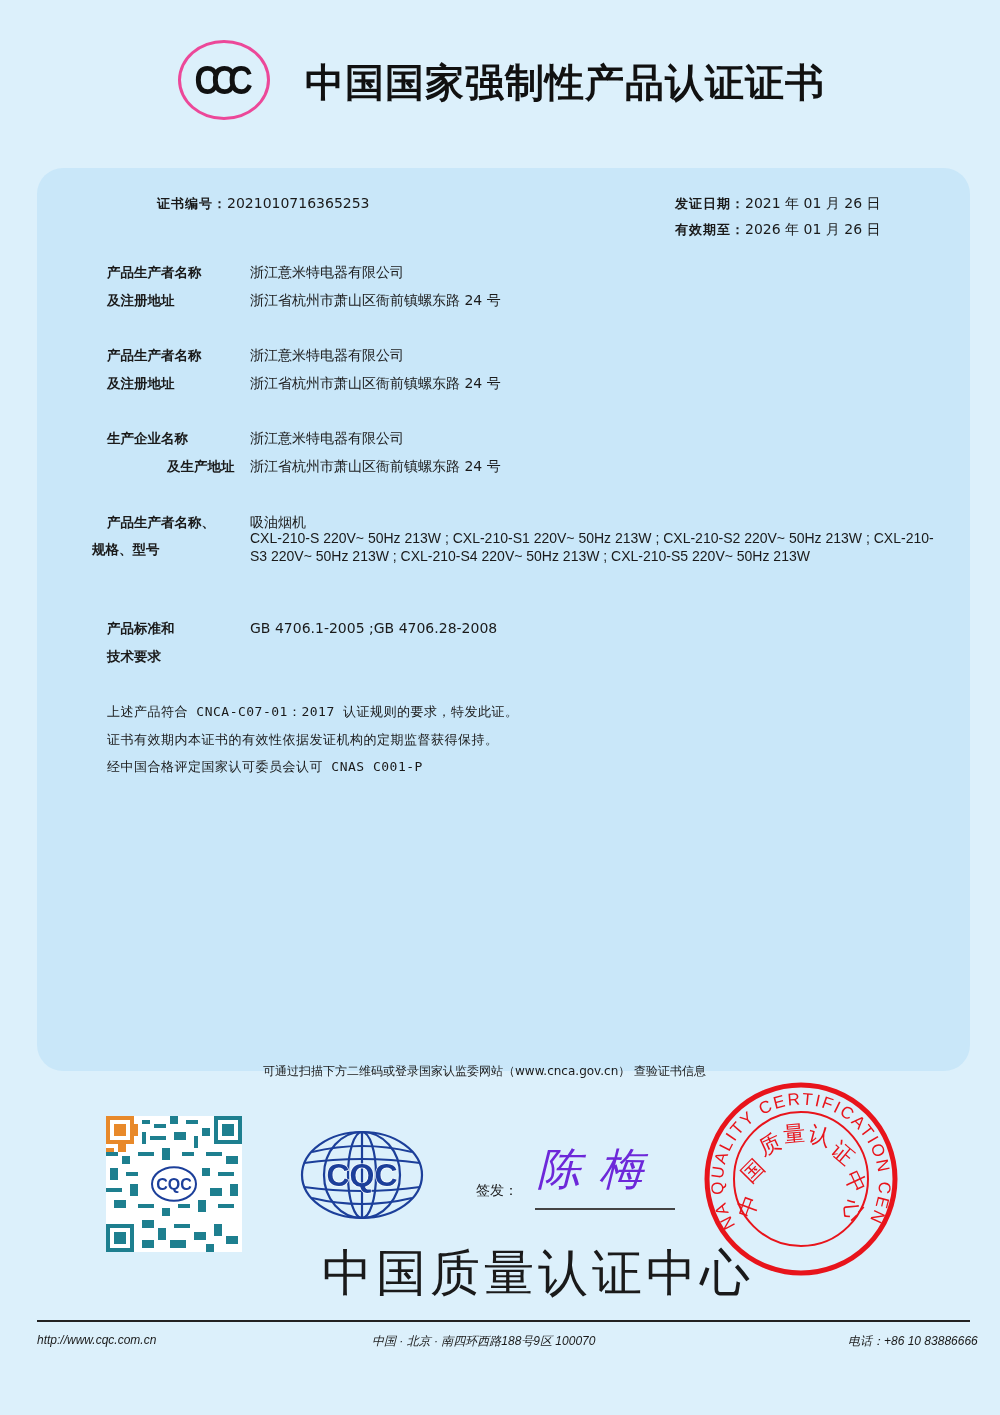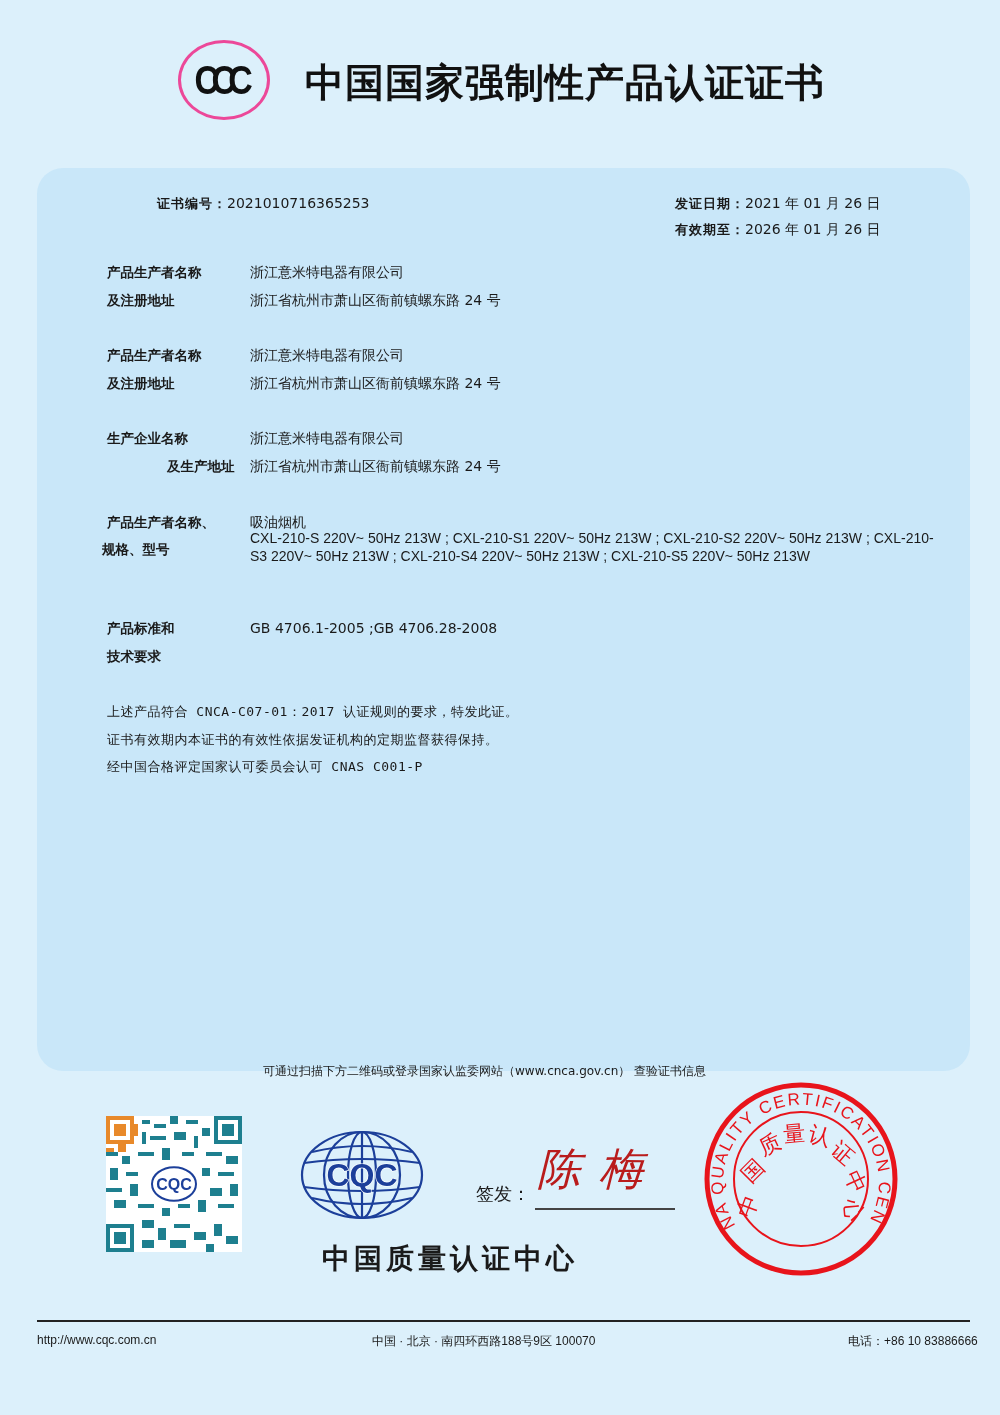--- a/index.html
+++ b/index.html
@@ -39,27 +39,27 @@
     left:250px; top:530px; width:690px; font-size:14px; line-height:17.5px;
     font-family:"Liberation Sans", sans-serif;
   }
   .notes { font-family:"DejaVu Sans Mono", "Liberation Mono", monospace; font-size:13px; letter-spacing:0.5px; white-space:nowrap; }
   .verify { left:263px; top:1063px; font-size:12px; white-space:nowrap; }
   .qr {
     left:106px; top:1116px; width:136px; height:136px;
     background:#fff; padding:0;
   }
   .cqc-logo { left:300px; top:1130px; width:124px; height:90px; }
-  .sign-label { left:476px; top:1182px; font-size:18px; }
+  .sign-label { left:476px; top:1182px; font-size:14px; }
   .sign-line { left:535px; top:1208px; width:140px; height:2px; background:#444; }
-  .signature { left:537px; top:1140px; font-family:"DejaVu Serif", serif; font-size:44px; font-style:italic; letter-spacing:18px; color:#b91c1c; white-space:nowrap; }
-  .org-name { left:322px; top:1240px; font-size:28px; font-weight:bold; letter-spacing:4px; white-space:nowrap; }
+  .signature { left:537px; top:1140px; font-family:"DejaVu Serif", serif; font-size:44px; font-style:italic; letter-spacing:18px; color:#6d28d9; white-space:nowrap; }
+  .org-name { left:322px; top:1240px; font-size:50px; font-weight:normal; letter-spacing:4px; white-space:nowrap; }
   .seal { left:703px; top:1081px; width:196px; height:196px; }
   .footer-line { left:37px; top:1320px; width:933px; height:2px; background:#222; }
-  .footer-text { top:1333px; font-size:12px; white-space:nowrap; font-family:"Liberation Sans", sans-serif; }
+  .footer-text { top:1333px; font-size:12px; white-space:nowrap; font-family:"Liberation Sans", sans-serif;font-style:italic; }
 </style>
 </head>
 <body>
 
 <div class="abs ccc-logo">
   <span>CCC</span>
 </div>
 <div class="abs main-title">中国国家强制性产品认证证书</div>
 
 <div class="abs panel"></div>
@@ -83,21 +83,21 @@
 <div class="abs row-val" style="left:250px; top:347px;">浙江意米特电器有限公司</div>
 <div class="abs row-label" style="left:107px; top:375px;">及注册地址</div>
 <div class="abs row-val" style="left:250px; top:375px;">浙江省杭州市萧山区衙前镇螺东路 24 号</div>
 
 <div class="abs row-label" style="left:107px; top:430px;">生产企业名称</div>
 <div class="abs row-val" style="left:250px; top:430px;">浙江意米特电器有限公司</div>
 <div class="abs row-label" style="left:123px; top:458px;margin-left:44px;">及生产地址</div>
 <div class="abs row-val" style="left:250px; top:458px;">浙江省杭州市萧山区衙前镇螺东路 24 号</div>
 
 <div class="abs row-label" style="left:107px; top:514px;">产品生产者名称、</div>
-<div class="abs row-label" style="left:102px; top:541px;">规格、型号</div>
+<div class="abs row-label" style="left:92px; top:541px;">规格、型号</div>
 <div class="abs row-val" style="left:250px; top:514px;">吸油烟机</div>
 <div class="abs models">CXL-210-S 220V~ 50Hz 213W ;  CXL-210-S1 220V~ 50Hz 213W ;  CXL-210-S2 220V~ 50Hz 213W ; CXL-210-S3 220V~ 50Hz 213W ;  CXL-210-S4 220V~ 50Hz 213W ; CXL-210-S5 220V~ 50Hz 213W</div>
 
 <div class="abs row-label" style="left:107px; top:620px;">产品标准和</div>
 <div class="abs row-label" style="left:107px; top:648px;">技术要求</div>
 <div class="abs row-val" style="left:250px; top:620px;">GB 4706.1-2005 ;GB 4706.28-2008</div>
 
 <div class="abs notes" style="left:107px; top:703px;">上述产品符合 CNCA-C07-01：2017 认证规则的要求，特发此证。</div>
 <div class="abs notes" style="left:107px; top:731px;">证书有效期内本证书的有效性依据发证机构的定期监督获得保持。</div>
 <div class="abs notes" style="left:107px; top:758px;">经中国合格评定国家认可委员会认可 CNAS C001-P</div>

